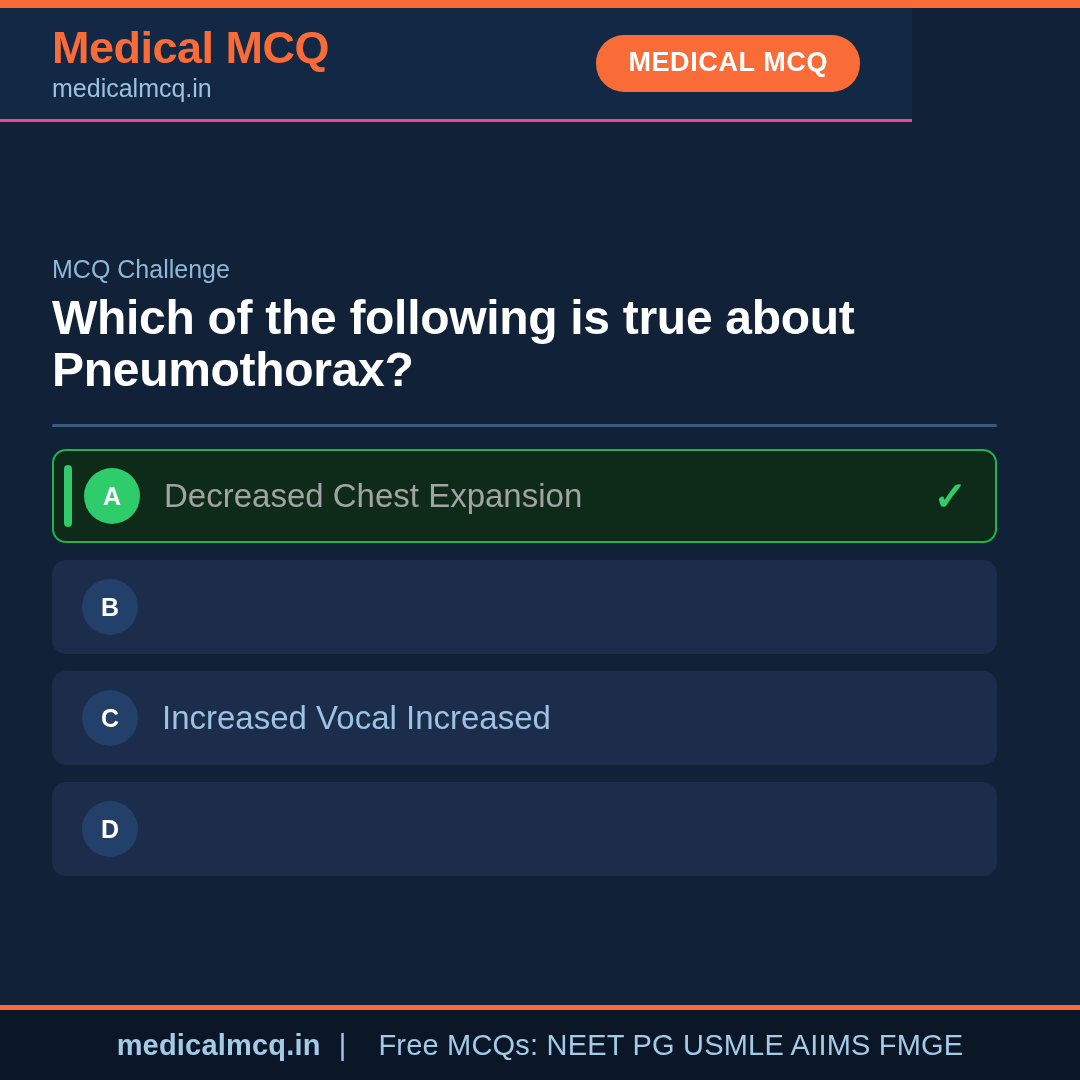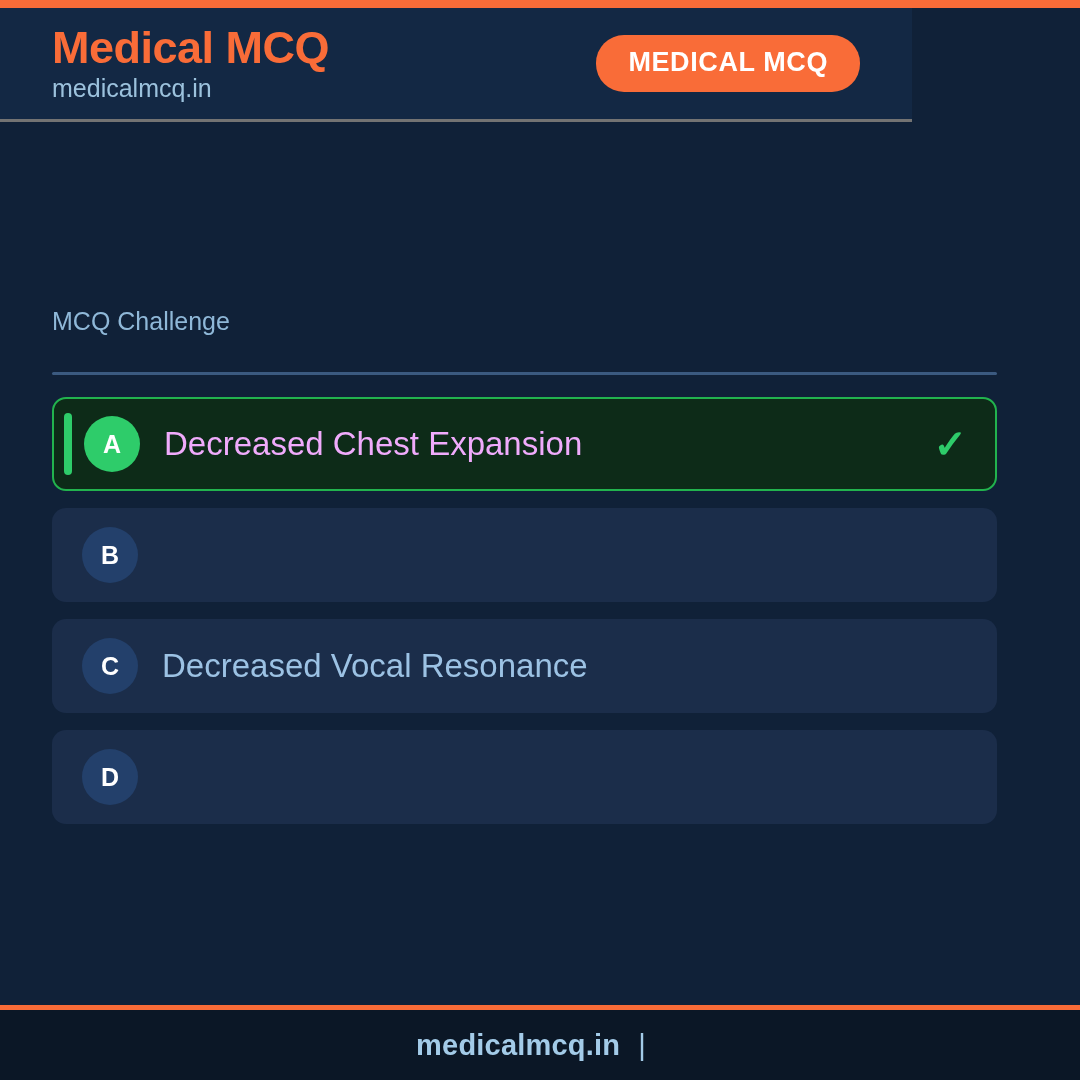--- a/index.html
+++ b/index.html
@@ -25,21 +25,21 @@
     background: #f96c38;
   }
 
   
   .header {
     position: absolute;
     top: 8px; left: 0;
     width: 912px;
     height: 114px;
     background: #132844;
-    border-bottom: 3px solid #737373;
+    border-bottom: 3px solid #ec4899;
     display: flex;
     align-items: center;
     justify-content: space-between;
     padding: 0 52px;
   }
 
   .brand-block { display: flex; flex-direction: column; justify-content: center; }
 
   .brand-title {
     font-size: 45px;
@@ -148,21 +148,21 @@
   .option.correct .opt-badge { background: #2ecc6a; }
 
   .opt-text {
     font-size: 33px;
     color: #9cc2e4;
     margin-left: 24px;
     line-height: 1.1;
     white-space: nowrap;
   }
 
-  .option.correct .opt-text { color: #f0abfc; }
+  .option.correct .opt-text { color: #a3a3a3; }
 
   .opt-check {
     margin-left: auto;
     color: #2ecc6a;
     font-size: 40px;
     line-height: 1;
     font-weight: bold;
   }
 
   
@@ -197,46 +197,48 @@
 <div class="header">
   <div class="brand-block">
     <div class="brand-title">Medical MCQ</div>
     <div class="brand-sub">medicalmcq.in</div>
   </div>
   <div class="header-badge">MEDICAL MCQ</div>
 </div>
 
 <div class="main">
   <div class="eyebrow">MCQ Challenge</div>
+  <div class="question">Which of the following is true about Pneumothorax?</div>
   <div class="divider"></div>
 
   <div class="options">
 
     <div class="option correct">
       <div class="accent-bar"></div>
       <div class="opt-badge">A</div>
       <div class="opt-text">Decreased Chest Expansion</div>
       <div class="opt-check">✓</div>
     </div>
 
     <div class="option">
       <div class="opt-badge">B</div>
 
     </div>
 
     <div class="option">
       <div class="opt-badge">C</div>
-      <div class="opt-text">Decreased Vocal Resonance</div>
+      <div class="opt-text">Increased Vocal Increased</div>
 
     </div>
 
     <div class="option">
       <div class="opt-badge">D</div>
 
     </div>
 
   </div>
 </div>
 
 <div class="footer">
   <span class="footer-text footer-site">medicalmcq.in</span>
   <span class="footer-text footer-sep">|</span>
+  <span class="footer-text footer-tag">Free MCQs: NEET PG  USMLE  AIIMS  FMGE</span>
 </div>
 
 </body></html>

